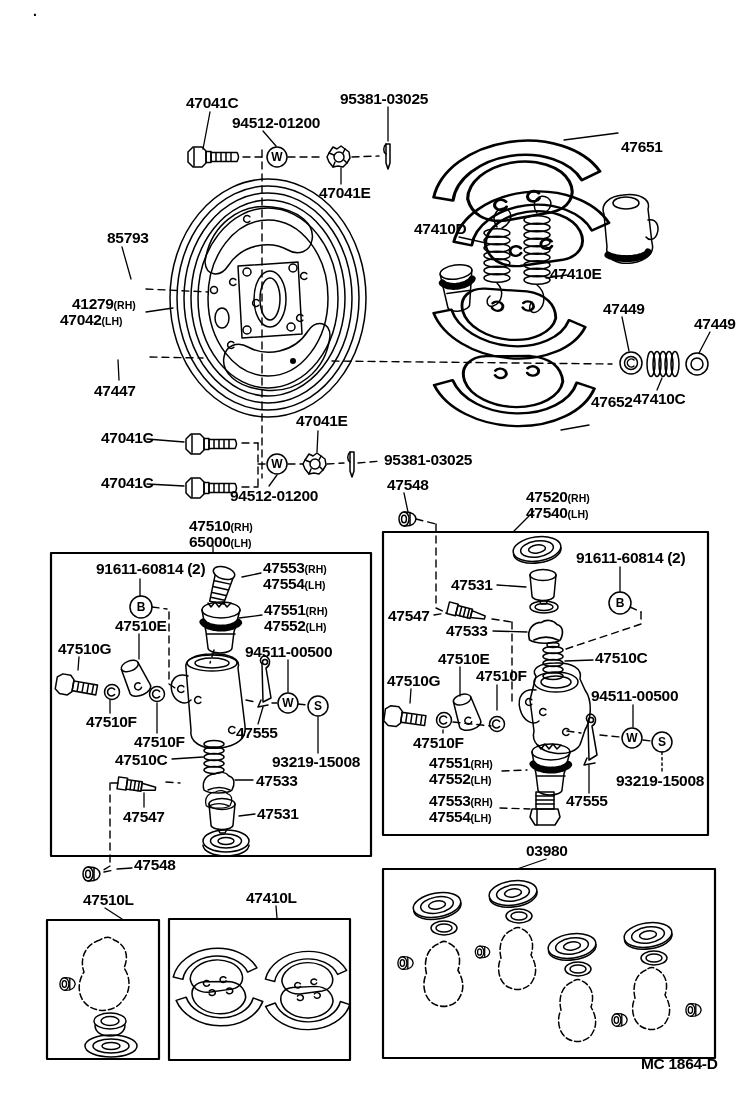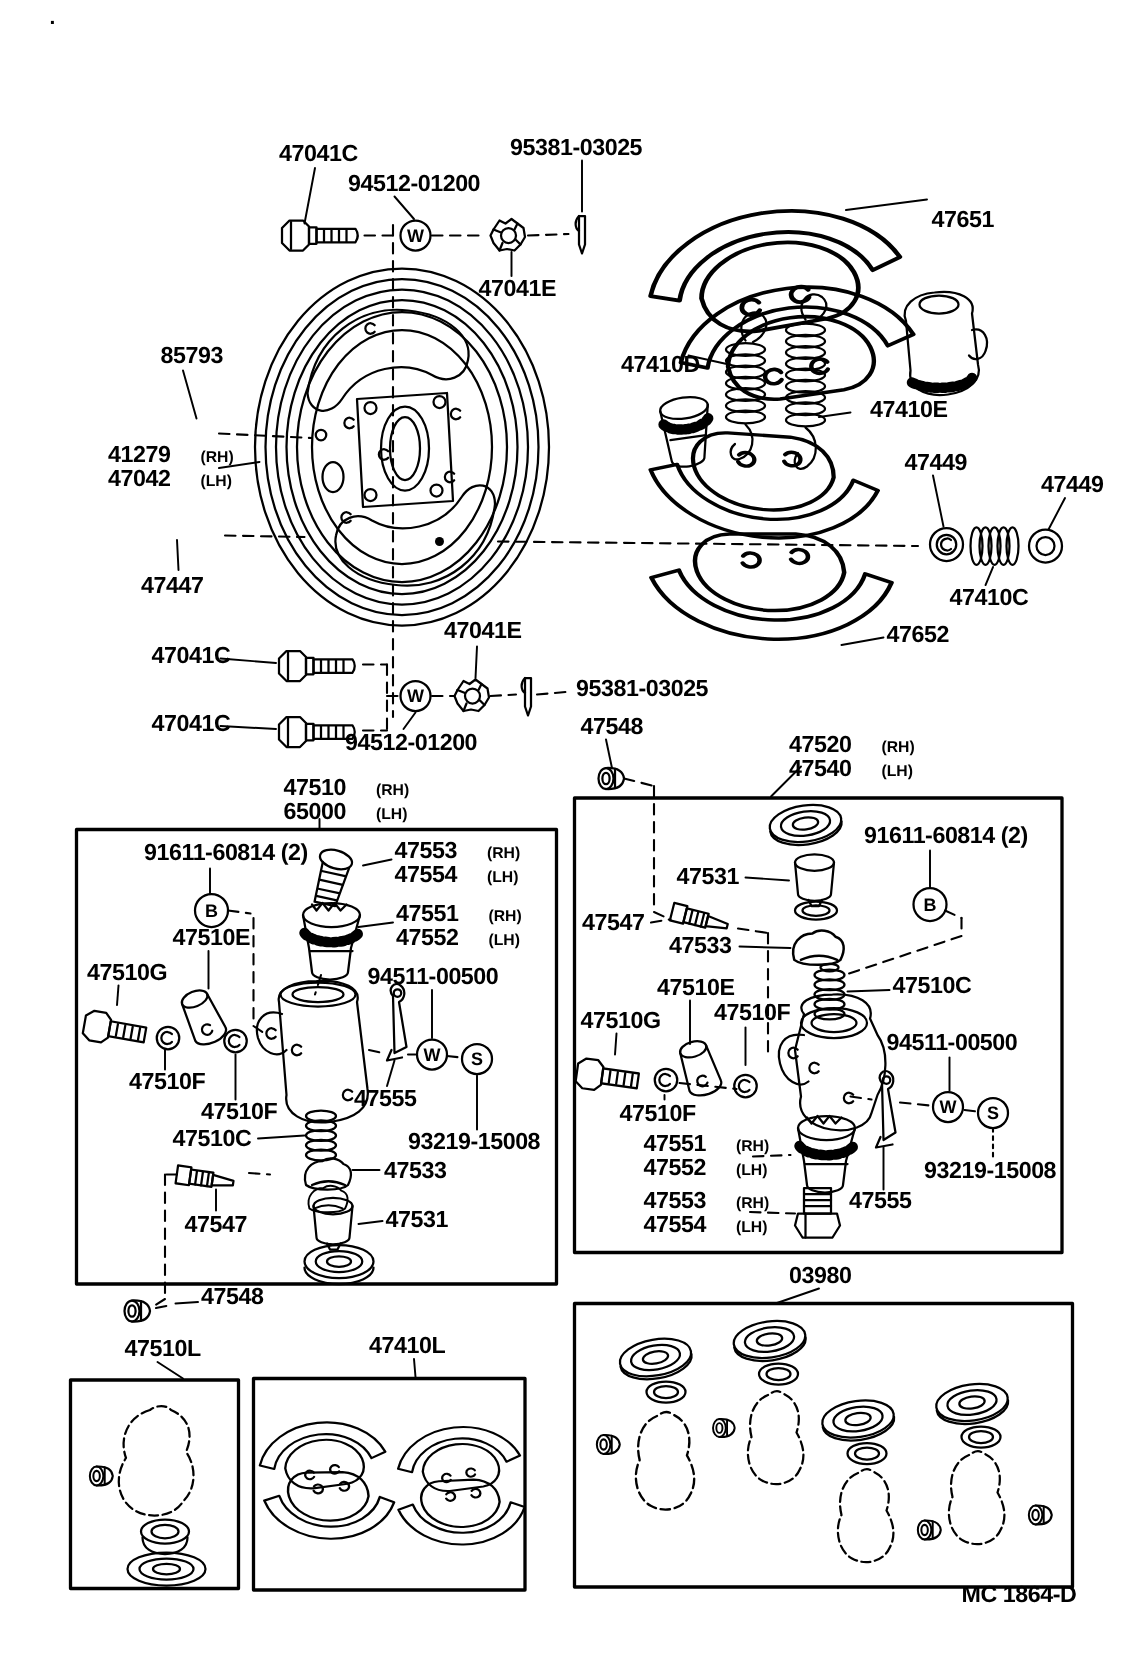--- a/index.html
+++ b/index.html
@@ -10,21 +10,21 @@
   svg.art .ld line{stroke-width:1.3;}
   svg.art .dash line, svg.art .dash path{stroke-dasharray:7 5;stroke-width:1.4;}
   svg.art .dot2 line{stroke-dasharray:2.5 3;stroke-width:1.4;}
   svg.art .box rect{stroke-width:2.2;}
   svg.art text{stroke:none;fill:#000;font:700 12px "Liberation Sans",sans-serif;text-anchor:middle;}
   svg.art .fill{fill:#000;stroke:none;}
   svg.art .teeth{stroke-dasharray:2.5 2.6;stroke-width:7;}
   svg.art .bootdash path{stroke-dasharray:6 3;}
   .lbl{position:absolute;font:700 15.5px "Liberation Sans",sans-serif;letter-spacing:-0.3px;
        color:#000;white-space:nowrap;line-height:1;}
-  .lbl .side{font-size:10.5px;letter-spacing:0;padding-left:20px;}
+  .lbl .side{font-size:10.5px;letter-spacing:0;}
   .dotmark{position:absolute;font:700 14px "Liberation Sans",sans-serif;color:#000;line-height:1;}
 </style>
 </head>
 <body>
 
 <div class="stage">
 
 <svg class="art" viewBox="0 0 752 1120">
 <defs>
   <g id="boltH">
@@ -574,29 +574,29 @@
 <div class="dotmark" style="left:33px;top:4px">.</div>
 
 <div class="lbl" style="left:186px;top:95px">47041C</div>
 <div class="lbl" style="left:232px;top:115px">94512-01200</div>
 <div class="lbl" style="left:340px;top:91px">95381-03025</div>
 <div class="lbl" style="left:319px;top:185px">47041E</div>
 <div class="lbl" style="left:621px;top:139px">47651</div>
 
 <div class="lbl" style="left:107px;top:230px">85793</div>
 <div class="lbl" style="left:72px;top:296px"><span>41279</span><span class="side">(RH)</span></div>
-<div class="lbl" style="left:72px;top:312px"><span>47042</span><span class="side">(LH)</span></div>
+<div class="lbl" style="left:60px;top:312px"><span>47042</span><span class="side">(LH)</span></div>
 <div class="lbl" style="left:94px;top:383px">47447</div>
 
-<div class="lbl" style="left:414px;top:236px">47410D</div>
-<div class="lbl" style="left:580px;top:266px">47410E</div>
+<div class="lbl" style="left:414px;top:221px">47410D</div>
+<div class="lbl" style="left:550px;top:266px">47410E</div>
 <div class="lbl" style="left:603px;top:301px">47449</div>
 <div class="lbl" style="left:694px;top:316px">47449</div>
 <div class="lbl" style="left:633px;top:391px">47410C</div>
-<div class="lbl" style="left:591px;top:416px">47652</div>
+<div class="lbl" style="left:591px;top:394px">47652</div>
 
 <div class="lbl" style="left:296px;top:413px">47041E</div>
 <div class="lbl" style="left:101px;top:430px">47041C</div>
 <div class="lbl" style="left:101px;top:475px">47041C</div>
 <div class="lbl" style="left:384px;top:452px">95381-03025</div>
 <div class="lbl" style="left:230px;top:488px">94512-01200</div>
 <div class="lbl" style="left:387px;top:477px">47548</div>
 
 <div class="lbl" style="left:189px;top:518px"><span>47510</span><span class="side">(RH)</span></div>
 <div class="lbl" style="left:189px;top:534px"><span>65000</span><span class="side">(LH)</span></div>

